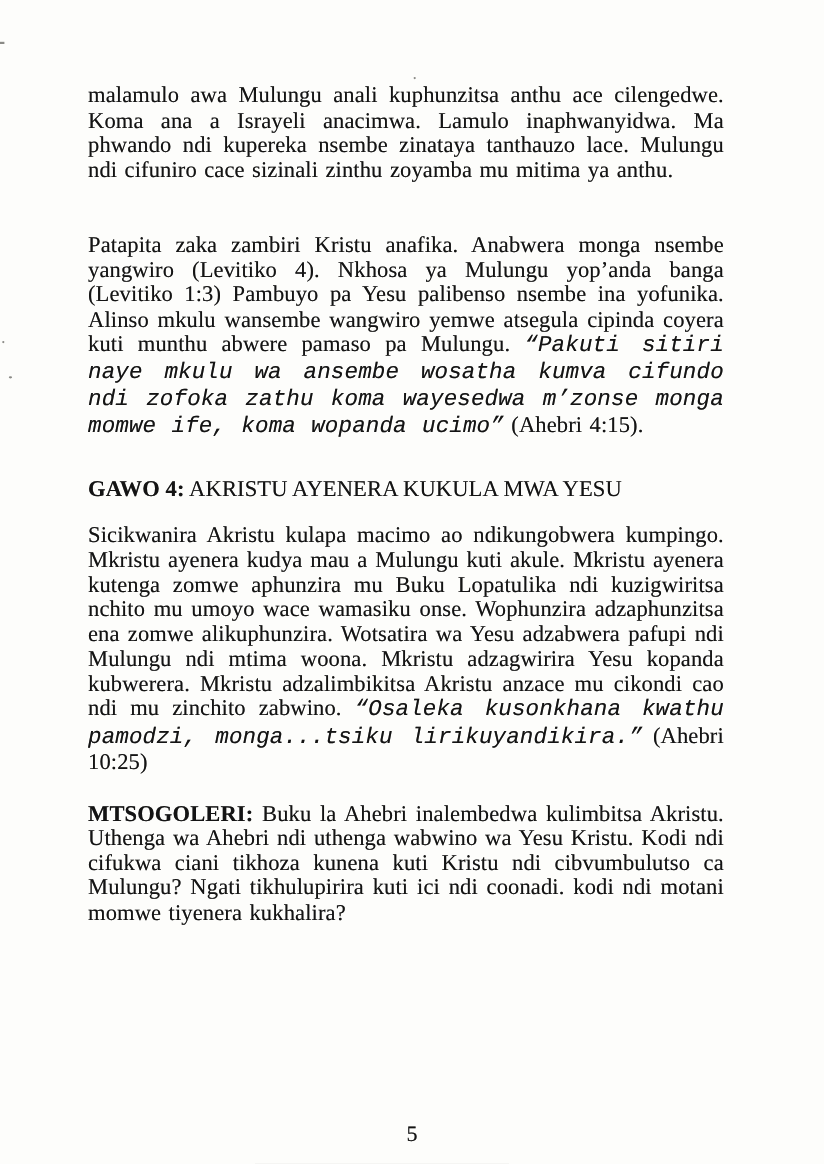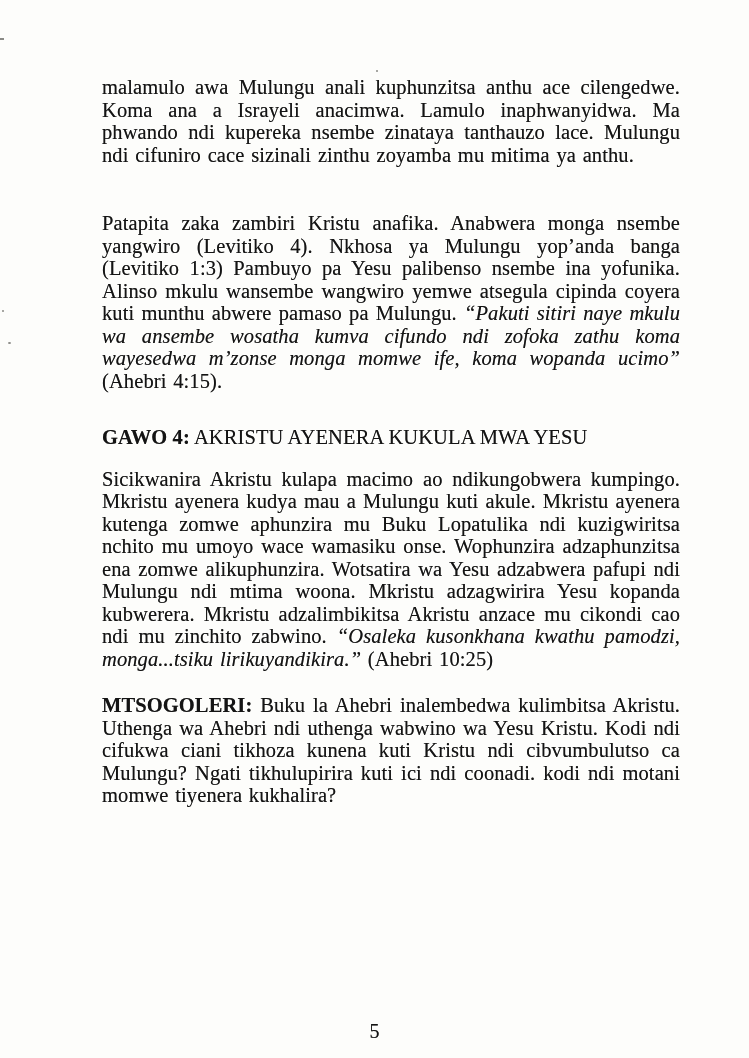--- a/index.html
+++ b/index.html
@@ -11,21 +11,21 @@
     position: relative;
     width: 749px;
     height: 1058px;
     background: #fdfdfb;
     overflow: hidden;
     font-family: "Liberation Serif", "DejaVu Serif", serif;
     color: #141414;
   }
   .text-column {
     position: absolute;
-    left: 102px;
+    left: 80px;
     top: 76px;
     width: 578px;
   }
   .para {
     margin: 0;
     font-size: 20.5px;
     line-height: 22.5px;
     text-align: justify;
     word-spacing: 1.5px;
     letter-spacing: 0.1px;
@@ -37,21 +37,21 @@
   .section-heading {
     margin: 34px 0 19px 0;
     font-size: 20.5px;
     line-height: 22.5px;
     font-weight: normal;
     letter-spacing: 0.1px;
     text-shadow: 0 0 0.4px rgba(20,20,20,0.55);
     white-space: nowrap;
   }
   .bold   { font-weight: bold; }
-  .italic { font-style: italic; }
+  .italic { font-style: italic; font-family: Liberation Mono, monospace; }
   .page-number {
     position: absolute;
     left: 0;
     top: 1019px;
     width: 749px;
     text-align: center;
     font-size: 20px;
     line-height: 24px;
     text-shadow: 0 0 0.4px rgba(20,20,20,0.55);
   }

